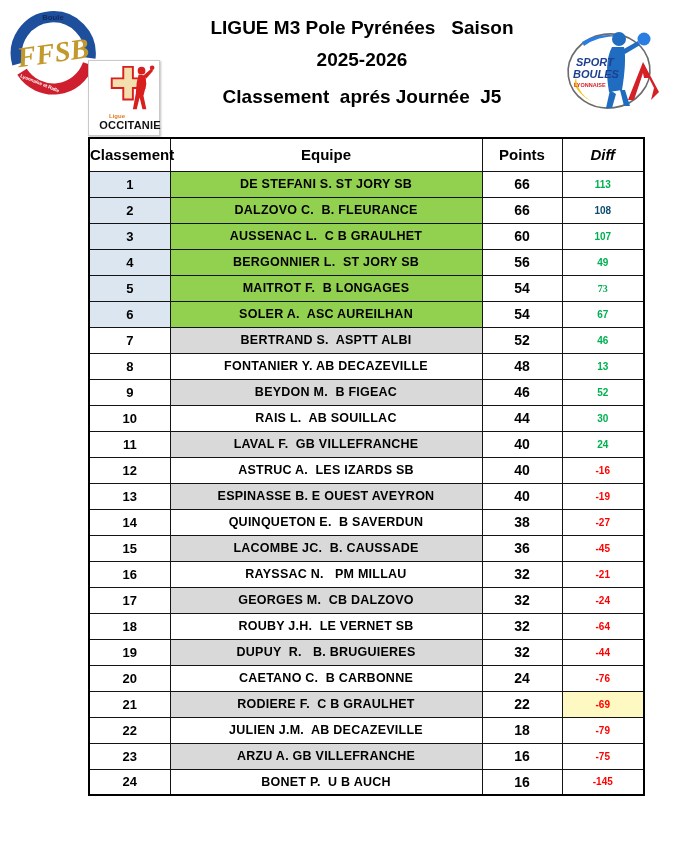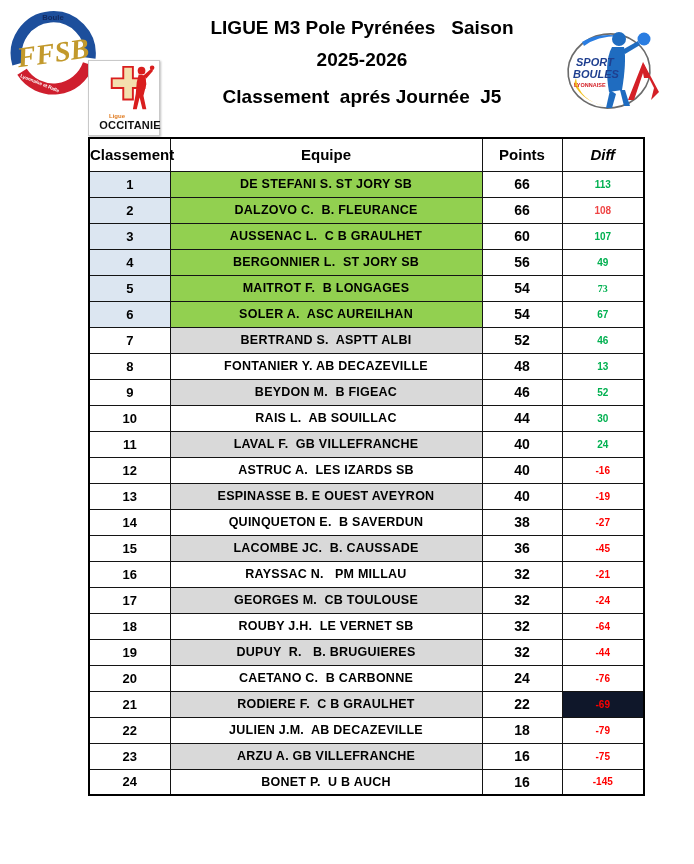--- a/index.html
+++ b/index.html
@@ -127,21 +127,21 @@
         <tr>
           <td class="cell-rank" style="background: rgb(220, 230, 241);">1</td>
           <td class="cell-team" style="background: rgb(146, 208, 80);">DE STEFANI S. ST JORY SB</td>
           <td class="cell-points" style="background: rgb(255, 255, 255);">66</td>
           <td class="cell-diff" style="background: rgb(255, 255, 255); color: rgb(0, 176, 80);">113</td>
         </tr>
         <tr>
           <td class="cell-rank" style="background: rgb(220, 230, 241);">2</td>
           <td class="cell-team" style="background: rgb(146, 208, 80);">DALZOVO C.  B. FLEURANCE</td>
           <td class="cell-points" style="background: rgb(255, 255, 255);">66</td>
-          <td class="cell-diff" style="background: rgb(255, 255, 255); color: #ef4444;">108</td>
+          <td class="cell-diff" style="background: rgb(255, 255, 255); color: #0c4a6e;">108</td>
         </tr>
         <tr>
           <td class="cell-rank" style="background: rgb(220, 230, 241);">3</td>
           <td class="cell-team" style="background: rgb(146, 208, 80);">AUSSENAC L.  C B GRAULHET</td>
           <td class="cell-points" style="background: rgb(255, 255, 255);">60</td>
           <td class="cell-diff" style="background: rgb(255, 255, 255); color: rgb(0, 176, 80);">107</td>
         </tr>
         <tr>
           <td class="cell-rank" style="background: rgb(220, 230, 241);">4</td>
           <td class="cell-team" style="background: rgb(146, 208, 80);">BERGONNIER L.  ST JORY SB</td>
@@ -215,21 +215,21 @@
           <td class="cell-diff" style="background: rgb(255, 255, 255); color: rgb(255, 0, 0);">-45</td>
         </tr>
         <tr>
           <td class="cell-rank" style="background: rgb(255, 255, 255);">16</td>
           <td class="cell-team" style="background: rgb(255, 255, 255);">RAYSSAC N.   PM MILLAU</td>
           <td class="cell-points" style="background: rgb(255, 255, 255);">32</td>
           <td class="cell-diff" style="background: rgb(255, 255, 255); color: rgb(255, 0, 0);">-21</td>
         </tr>
         <tr>
           <td class="cell-rank" style="background: rgb(255, 255, 255);">17</td>
-          <td class="cell-team" style="background: rgb(217, 217, 217);">GEORGES M.  CB TOULOUSE</td>
+          <td class="cell-team" style="background: rgb(217, 217, 217);">GEORGES M.  CB DALZOVO</td>
           <td class="cell-points" style="background: rgb(255, 255, 255);">32</td>
           <td class="cell-diff" style="background: rgb(255, 255, 255); color: rgb(255, 0, 0);">-24</td>
         </tr>
         <tr>
           <td class="cell-rank" style="background: rgb(255, 255, 255);">18</td>
           <td class="cell-team" style="background: rgb(255, 255, 255);">ROUBY J.H.  LE VERNET SB</td>
           <td class="cell-points" style="background: rgb(255, 255, 255);">32</td>
           <td class="cell-diff" style="background: rgb(255, 255, 255); color: rgb(255, 0, 0);">-64</td>
         </tr>
         <tr>
@@ -241,21 +241,21 @@
         <tr>
           <td class="cell-rank" style="background: rgb(255, 255, 255);">20</td>
           <td class="cell-team" style="background: rgb(255, 255, 255);">CAETANO C.  B CARBONNE</td>
           <td class="cell-points" style="background: rgb(255, 255, 255);">24</td>
           <td class="cell-diff" style="background: rgb(255, 255, 255); color: rgb(255, 0, 0);">-76</td>
         </tr>
         <tr>
           <td class="cell-rank" style="background: rgb(255, 255, 255);">21</td>
           <td class="cell-team" style="background: rgb(217, 217, 217);">RODIERE F.  C B GRAULHET</td>
           <td class="cell-points" style="background: rgb(255, 255, 255);">22</td>
-          <td class="cell-diff" style="background: #0f172a; color: rgb(255, 0, 0); margin-top: 45px;">-69</td>
+          <td class="cell-diff" style="background: #fef9c3; color: rgb(255, 0, 0); margin-top: 45px;">-69</td>
         </tr>
         <tr>
           <td class="cell-rank" style="background: rgb(255, 255, 255);">22</td>
           <td class="cell-team" style="background: rgb(255, 255, 255);">JULIEN J.M.  AB DECAZEVILLE</td>
           <td class="cell-points" style="background: rgb(255, 255, 255);">18</td>
           <td class="cell-diff" style="background: rgb(255, 255, 255); color: rgb(255, 0, 0);">-79</td>
         </tr>
         <tr>
           <td class="cell-rank" style="background: rgb(255, 255, 255);">23</td>
           <td class="cell-team" style="background: rgb(217, 217, 217);">ARZU A. GB VILLEFRANCHE</td>

